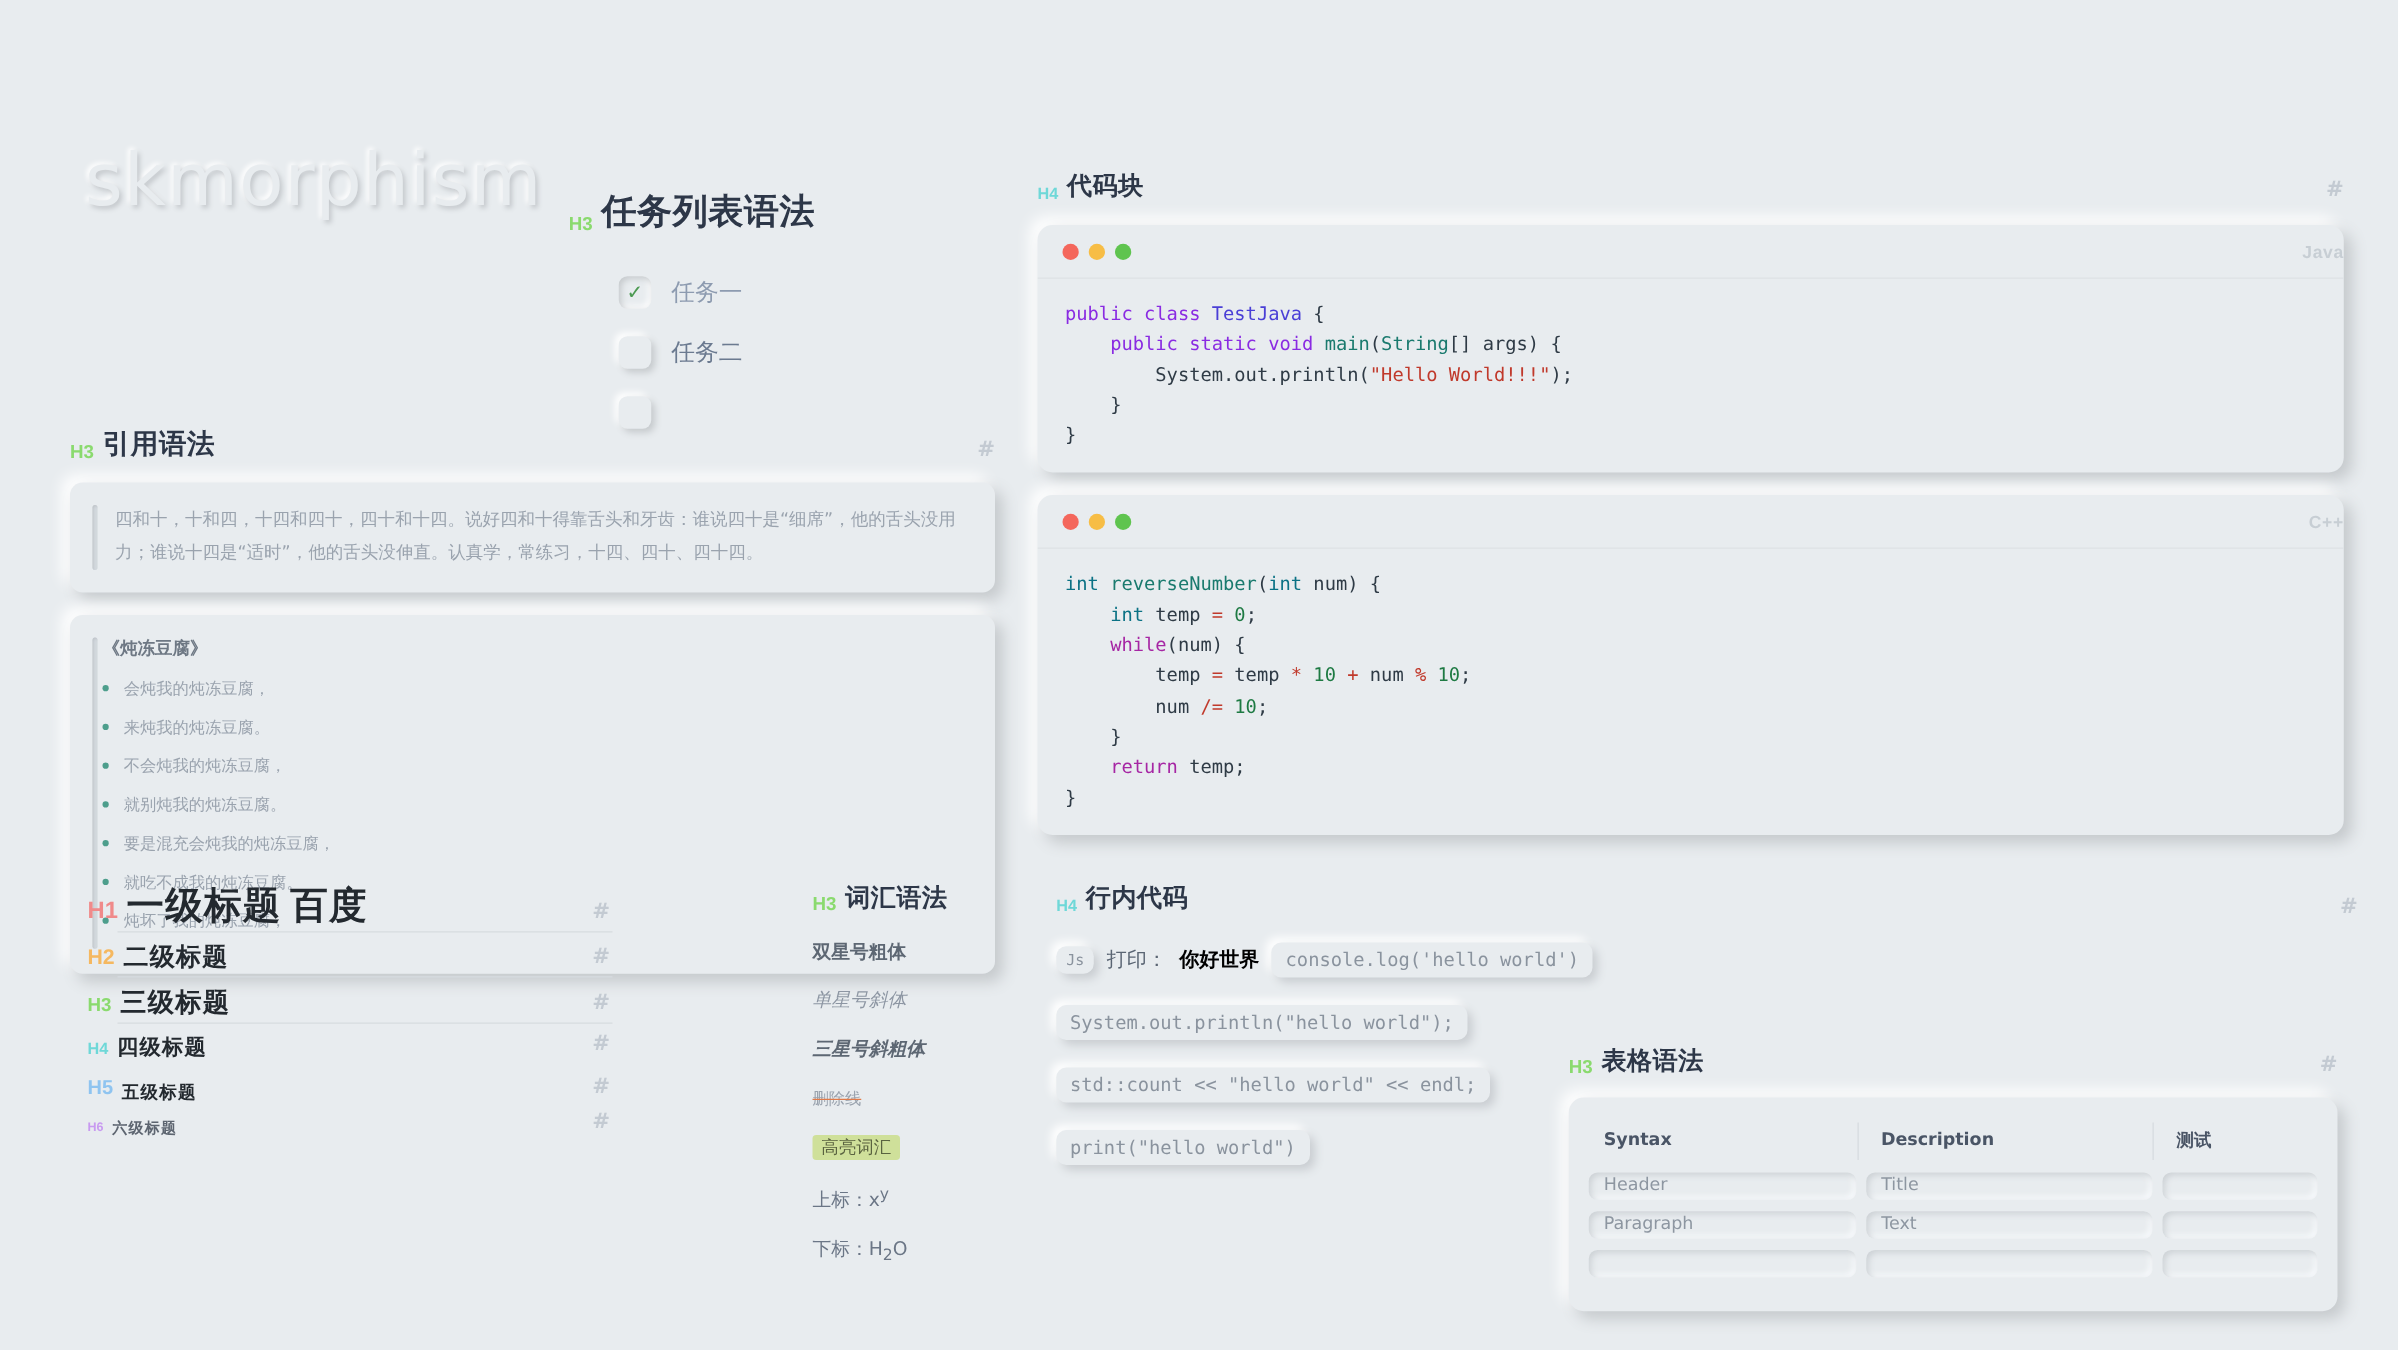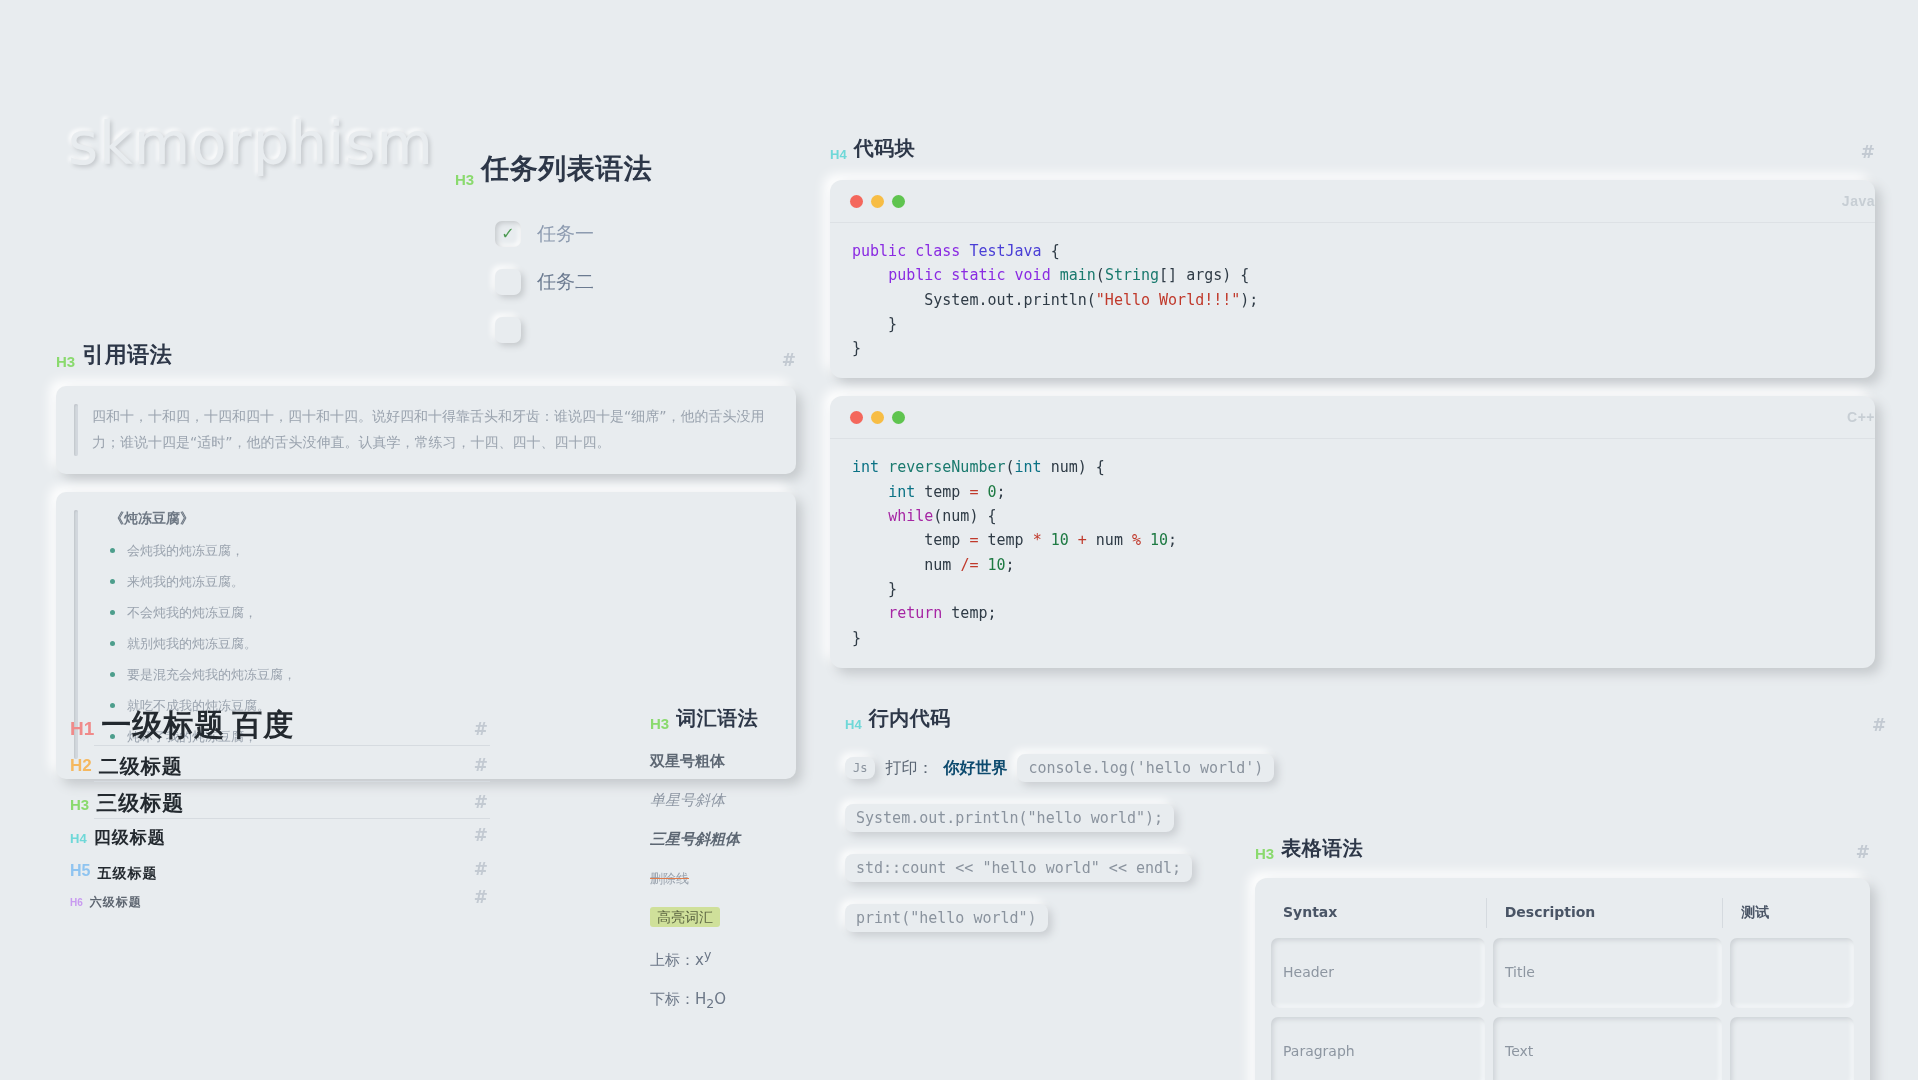--- a/index.html
+++ b/index.html
@@ -74,21 +74,21 @@
   .quote-box{
     margin-top:16px;border-radius:10px;padding:18px 22px 18px 18px;
     display:flex;gap:14px;
   }
   .qbar{width:4px;border-radius:3px;background:#d3d9de;flex:0 0 auto;
         box-shadow:inset 1px 1px 2px #c0c5ca;}
   .qtext{font-size:14px;line-height:1.85;color:#9aa3ae;font-family:"DejaVu Sans",sans-serif;}
 
   .list-box{
     margin-top:18px;border-radius:10px;padding:18px 22px 20px 18px;
-    display:flex;gap:32px;
+    display:flex;gap:4px;
   }
   .list-inner{flex:1;}
   .list-title{font-size:14px;font-weight:bold;color:#6e7884;margin-bottom:14px;font-family:"DejaVu Sans",sans-serif;}
   .li{display:flex;align-items:center;gap:12px;margin-bottom:13px;}
   .li .dot{width:5px;height:5px;border-radius:50%;background:#4d9e8c;flex:0 0 auto;}
   .li .txt{font-size:13px;color:#9aa3ae;font-family:"DejaVu Sans",sans-serif;}
 
   
   #headings{position:absolute;left:70px;top:710px;width:420px;}
   .hrow{display:flex;align-items:flex-end;gap:7px;position:relative;padding-bottom:6px;margin-bottom:10px;}
@@ -160,37 +160,37 @@
   .inline-row{margin-top:22px;display:flex;align-items:center;gap:10px;flex-wrap:nowrap;}
   .chip{
     display:inline-block;border-radius:8px;padding:5px 11px;
     font-family:"DejaVu Sans Mono","Liberation Mono",monospace;
     font-size:15px;color:#8a939e;white-space:nowrap;
     background:#e8ecef;
     box-shadow:4px 4px 8px #c9cdd1, -4px -4px 8px #ffffff;
   }
   .chip-sm{font-size:12px;padding:4px 8px;}
   .plain{font-size:16px;color:#5a6573;font-family:"DejaVu Sans",sans-serif;}
-  .plain b{color:#0c4a6e;}
+  .plain b{color:#000000;}
 
   
   #tablesec{position:absolute;left:1255px;top:835px;width:615px;}
   #tablesec .head-wrap{display:flex;align-items:flex-end;justify-content:space-between;}
   #tablesec .sec-title{font-size:20px;}
   .tbl-card{margin-top:16px;border-radius:12px;padding:14px 16px 18px;}
   .tbl-head{display:flex;gap:6px;padding:6px 0 10px;}
   .tbl-head .th{
     font-size:14px;font-weight:bold;color:#4a5566;padding:6px 12px;
     font-family:"DejaVu Sans",sans-serif;
     border-right:1px solid #d5dadf;
   }
   .tbl-head .th:last-child{border-right:none;}
   .tbl-row{display:flex;gap:8px;margin-bottom:9px;}
   .cell{
-    border-radius:7px;padding:26px 12px;font-size:14px;color:#8d96a1;
+    border-radius:7px;padding:2px 12px;font-size:14px;color:#8d96a1;
     font-family:"DejaVu Sans",sans-serif;min-height:18px;
     background:#e8ecef;
     box-shadow:inset 2px 2px 5px #ccd1d5, inset -2px -2px 5px #fbfdff;
   }
   .c1{width:208px;}
   .c2{width:224px;}
   .c3{width:110px;}
   .tbl-head .th.c1{width:208px;}
   .tbl-head .th.c2{width:224px;}
   .tbl-head .th.c3{width:110px;}

